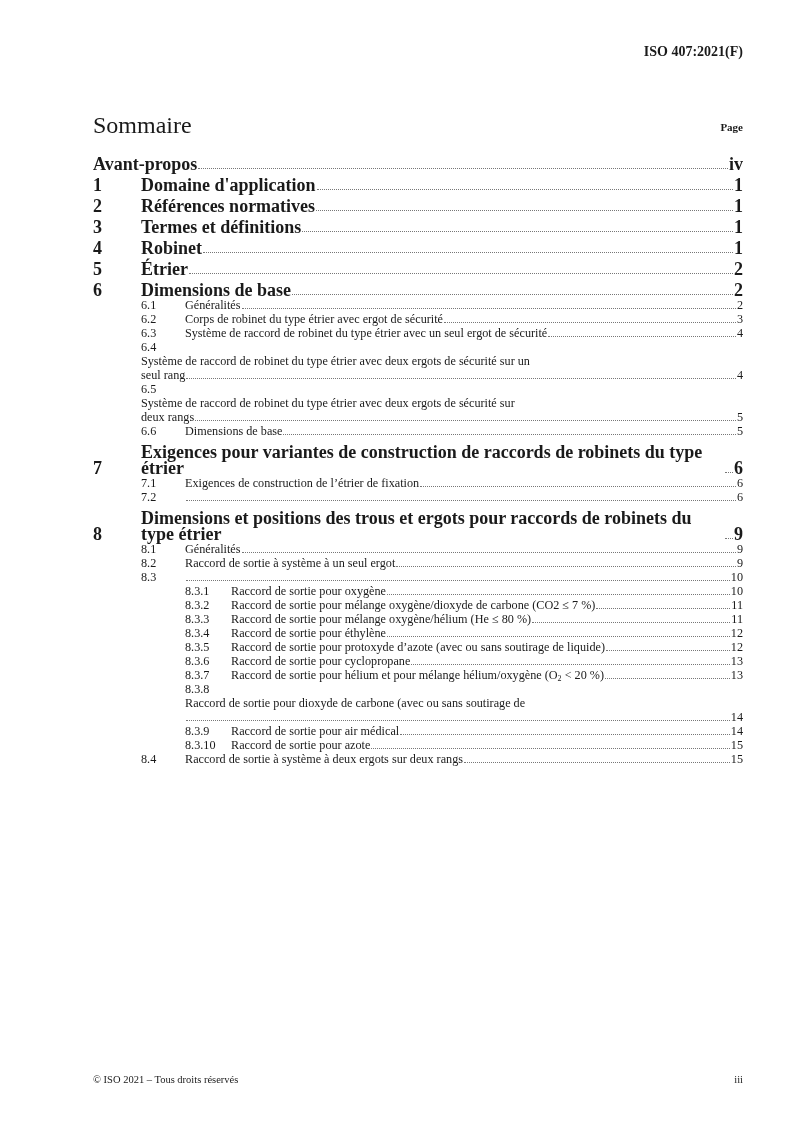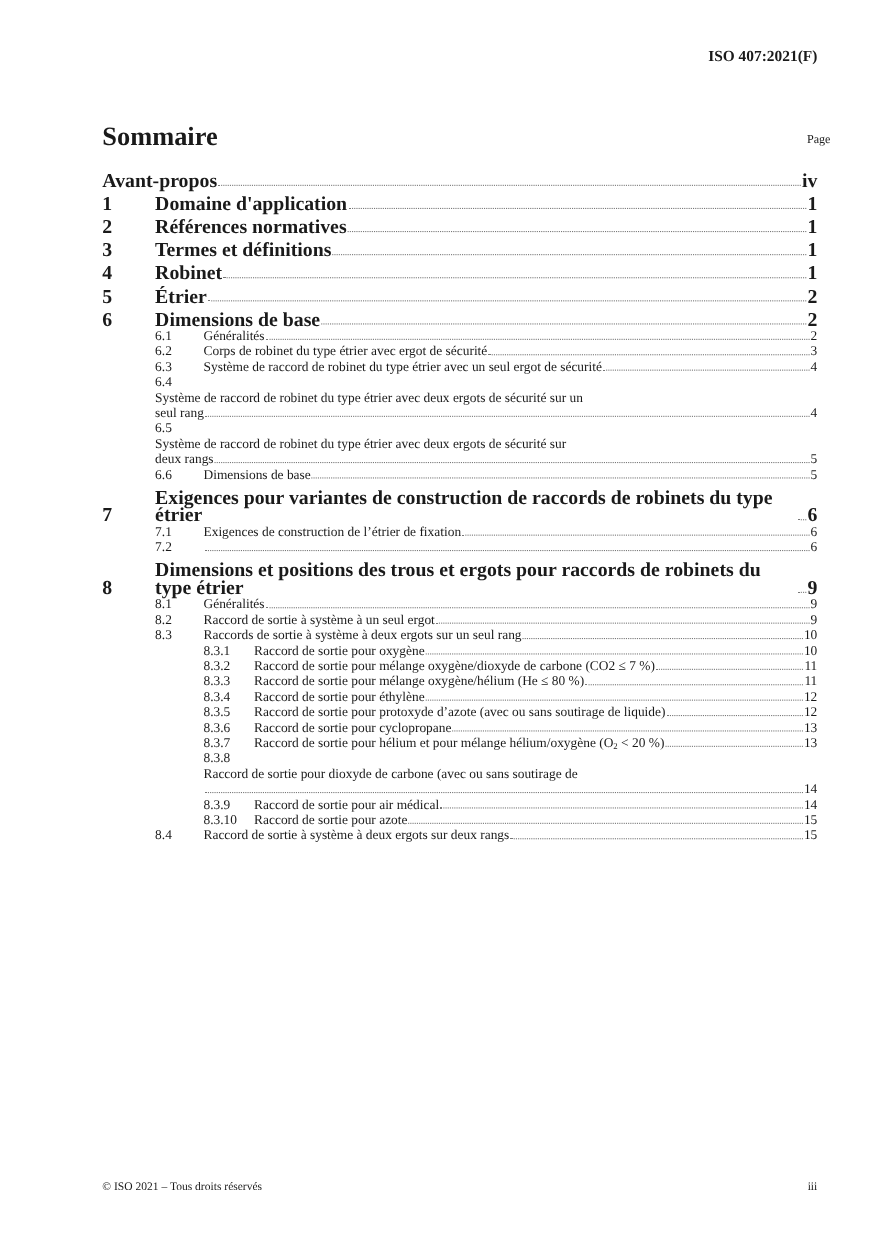--- a/index.html
+++ b/index.html
@@ -1,20 +1,20 @@
 <!DOCTYPE html>
 <html><head>
 <meta charset="utf-8">
 <style>
   html, body { margin: 0; padding: 0; background: #ffffff; }
   body { width: 793px; height: 1122px; position: relative; overflow: hidden;
          font-family: "Liberation Serif", "DejaVu Serif", serif; color: #1a1a1a; }
   .doc-id { position: absolute; right: 50px; top: 44px; font-weight: bold; font-size: 14px; }
-  .title { position: absolute; left: 93px; top: 112px; font-size: 24px; font-weight: bold; }
-  .page-label { position: absolute; right: 38px; top: 121px; font-size: 11px; }
+  .title { position: absolute; left: 93px; top: 112px; font-size: 24px; font-weight: normal; }
+  .page-label { position: absolute; right: 50px; top: 121px; font-size: 11px; font-weight: bold; }
   .toc { position: absolute; left: 93px; top: 156px; width: 650px; font-size: 12.2px; }
   .row { display: flex; align-items: flex-end; line-height: 14px; }
   .row .num { flex: 0 0 auto; }
   .row .text { flex: 0 1 auto; }
   .row .lead { flex: 1 1 auto; border-bottom: 1px dotted #777; margin: 0 1px 3px 1px; min-width: 8px; }
   .row .pg { flex: 0 0 auto; text-align: right; }
   .l0 { font-weight: bold; font-size: 18px; margin-top: 5px; line-height: 16px; }
   .l0 .num { width: 48px; }
   .l0.first { margin-top: 0; }
   .l1 { padding-left: 48px; }
@@ -175,21 +175,20 @@
 
   <div class="row l1">
     <span class="num">8.2</span>
     <span class="text">Raccord de sortie à système à un seul ergot</span>
     <span class="lead"></span>
     <span class="pg">9</span>
   </div>
 
   <div class="row l1">
     <span class="num">8.3</span>
-    <span class="text">Raccords de sortie à système à deux ergots sur un seul rang</span>
     <span class="lead"></span>
     <span class="pg">10</span>
   </div>
 
   <div class="row l2">
     <span class="num">8.3.1</span>
     <span class="text">Raccord de sortie pour oxygène</span>
     <span class="lead"></span>
     <span class="pg">10</span>
   </div>

